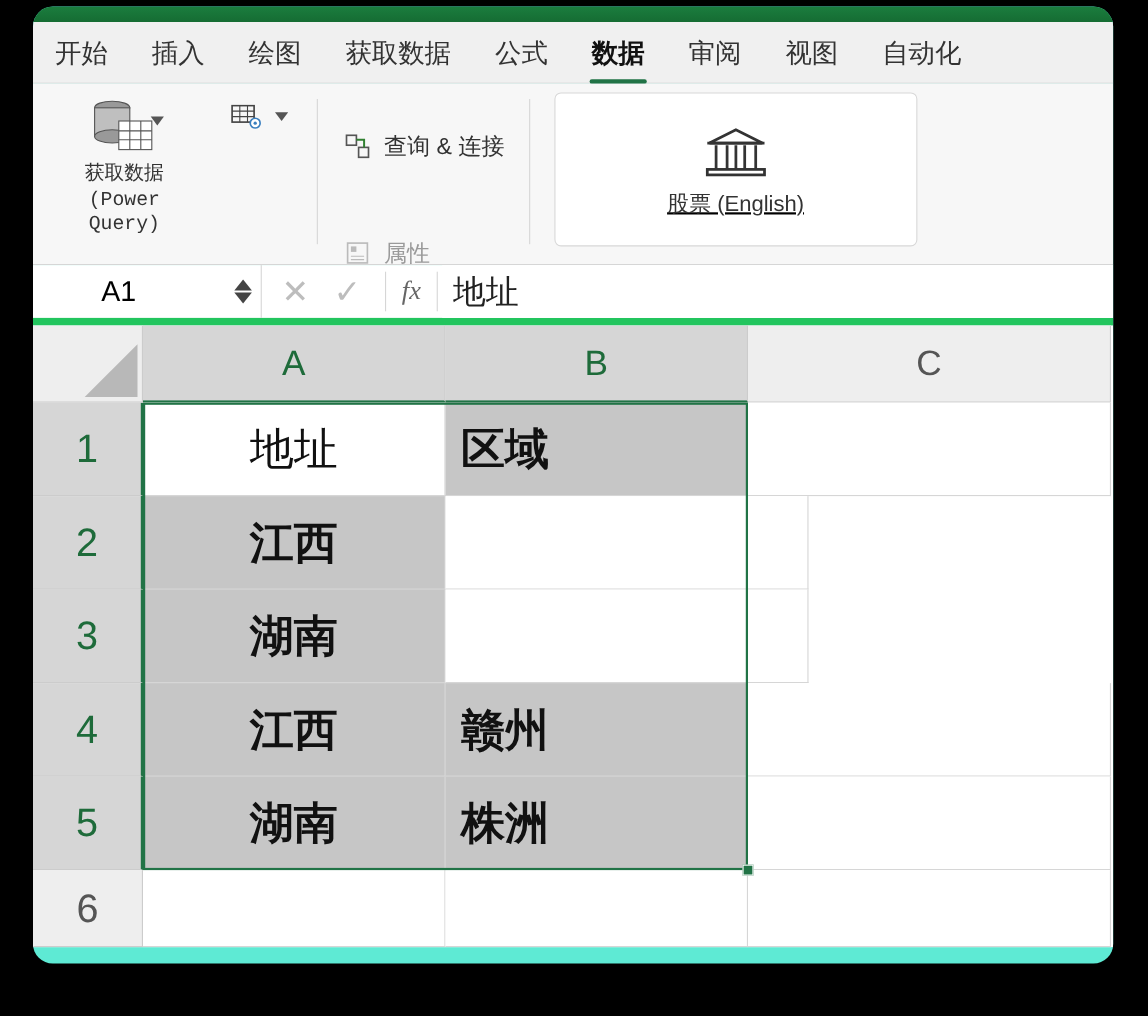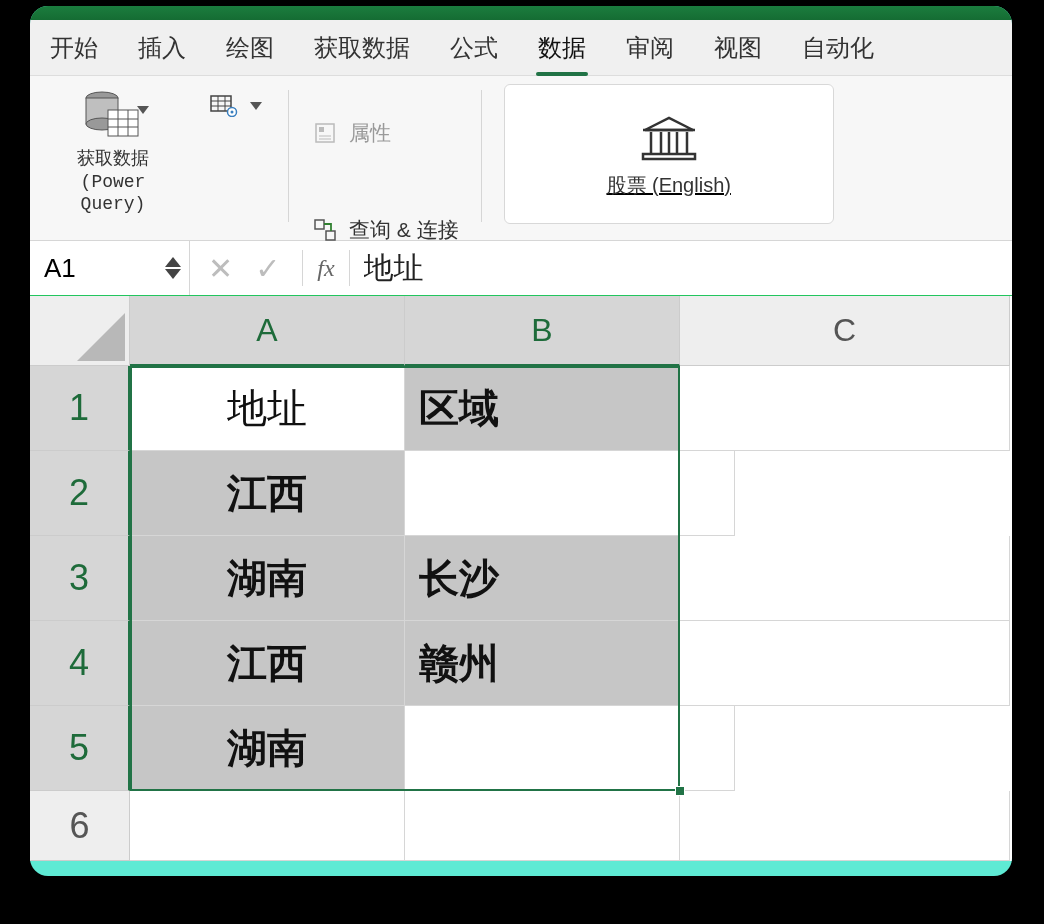--- a/index.html
+++ b/index.html
@@ -37,21 +37,21 @@
   border-bottom: 1px solid #ddd;
 }
 .tab {
   font-size: 24px;
   color: #333;
   cursor: pointer;
   padding: 6px 2px;
   position: relative;
 }
 .tab.active {
-  font-weight: 400;
+  font-weight: 700;
   color: #111;
 }
 .tab.active::after {
   content: "";
   position: absolute;
   left: 0; right: 0; bottom: -6px;
   height: 4px;
   background: #217346;
   border-radius: 2px;
 }
@@ -158,22 +158,23 @@
 .dt-item .lbl { font-size: 20px; color: #333; }
 .dt-icon {
   width: 64px; height: 56px;
   display: flex; align-items: center; justify-content: center;
 }
 
 .formula-bar {
   height: 55px;
   display: flex;
   align-items: center;
-  border-bottom: 1px solid #22c55e;
+  border-bottom: 7px solid #22c55e;
   background: #fff;
+  padding-left: 48px;
 }
 .namebox {
   width: 160px;
   height: 100%;
   display: flex;
   align-items: center;
   justify-content: space-between;
   padding: 0 8px 0 14px;
   border-right: 1px solid #d6d6d6;
   font-size: 26px;
@@ -370,40 +371,40 @@
         </div>
         <div class="dd-caret"></div>
       </div>
     </div>
 
     <div class="sep"></div>
 
     <div class="ribbon-group">
 
       <div class="query-col">
+        <div class="row">
+          <div class="small-icon">
+            <svg width="24" height="24" viewBox="0 0 24 24">
+              <rect x="2" y="2" width="9" height="9" fill="none" stroke="#555" stroke-width="1.5"></rect>
+              <rect x="13" y="13" width="9" height="9" fill="none" stroke="#555" stroke-width="1.5"></rect>
+              <path d="M11 6 L18 6 L18 13" fill="none" stroke="#308030" stroke-width="1.8"></path>
+            </svg>
+          </div>
+          <span>查询 &amp; 连接</span>
+        </div>
         <div class="row disabled">
           <div class="small-icon">
             <svg width="22" height="22" viewBox="0 0 22 22">
               <rect x="2" y="2" width="18" height="18" fill="none" stroke="#bbb" stroke-width="1.5"></rect>
               <rect x="5" y="5" width="5" height="5" fill="#bbb"></rect>
               <line x1="5" y1="14" x2="17" y2="14" stroke="#bbb"></line>
               <line x1="5" y1="17" x2="17" y2="17" stroke="#bbb"></line>
             </svg>
           </div>
           <span>属性</span>
-        </div>
-        <div class="row">
-          <div class="small-icon">
-            <svg width="24" height="24" viewBox="0 0 24 24">
-              <rect x="2" y="2" width="9" height="9" fill="none" stroke="#555" stroke-width="1.5"></rect>
-              <rect x="13" y="13" width="9" height="9" fill="none" stroke="#555" stroke-width="1.5"></rect>
-              <path d="M11 6 L18 6 L18 13" fill="none" stroke="#308030" stroke-width="1.8"></path>
-            </svg>
-          </div>
-          <span>查询 &amp; 连接</span>
         </div>
         <div class="row disabled">
           <div class="small-icon">
             <svg width="22" height="26" viewBox="0 0 22 26">
               <rect x="3" y="2" width="14" height="18" fill="none" stroke="#bbb" stroke-width="1.5"></rect>
               <path d="M8 14 a3 3 0 0 1 6 0 a3 3 0 0 1 -6 0" fill="none" stroke="#bbb" stroke-width="1.5"></path>
               <path d="M10 18 a3 3 0 0 0 6 0" fill="none" stroke="#bbb" stroke-width="1.5"></path>
             </svg>
           </div>
           <span>编辑链接</span>
@@ -466,32 +467,32 @@
       <div class="cell cc"></div>
     </div>
     <div class="row">
       <div class="row-header sel">2</div>
       <div class="cell ca sel">江西</div>
       <div class="cell cc"></div>
     </div>
     <div class="row">
       <div class="row-header sel">3</div>
       <div class="cell ca sel">湖南</div>
-      <div class="cell cb sel">长沙</div>
       <div class="cell cc"></div>
     </div>
     <div class="row">
       <div class="row-header sel">4</div>
       <div class="cell ca sel">江西</div>
       <div class="cell cb sel">赣州</div>
       <div class="cell cc"></div>
     </div>
     <div class="row">
       <div class="row-header sel">5</div>
       <div class="cell ca sel">湖南</div>
+      <div class="cell cb sel">株洲</div>
       <div class="cell cc"></div>
     </div>
     <div class="row" style="height:70px;">
       <div class="row-header">6</div>
       <div class="cell ca"></div>
       <div class="cell cb"></div>
       <div class="cell cc"></div>
     </div>
 
     <div class="selection-outline" style="left:100px; top:70px; width:550px; height:425px;"></div>

